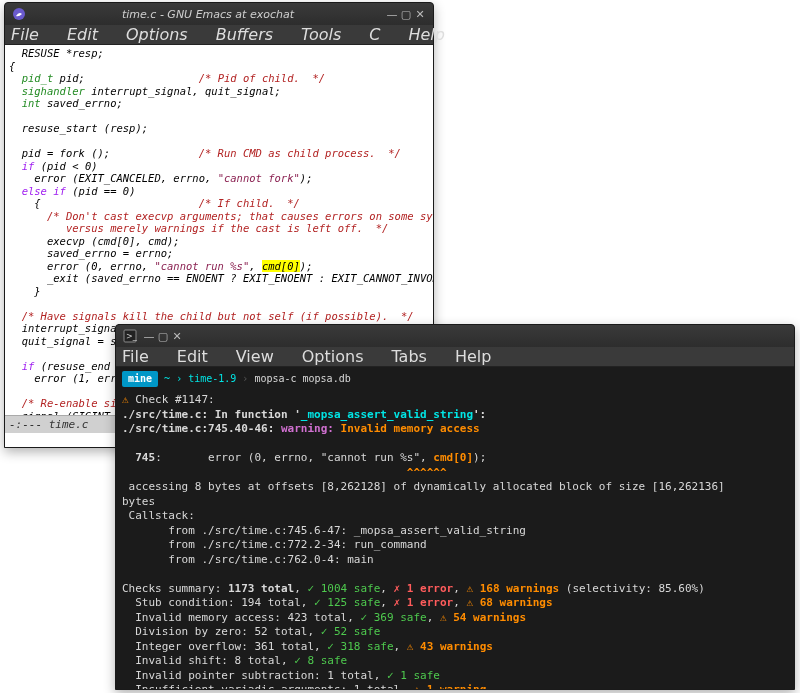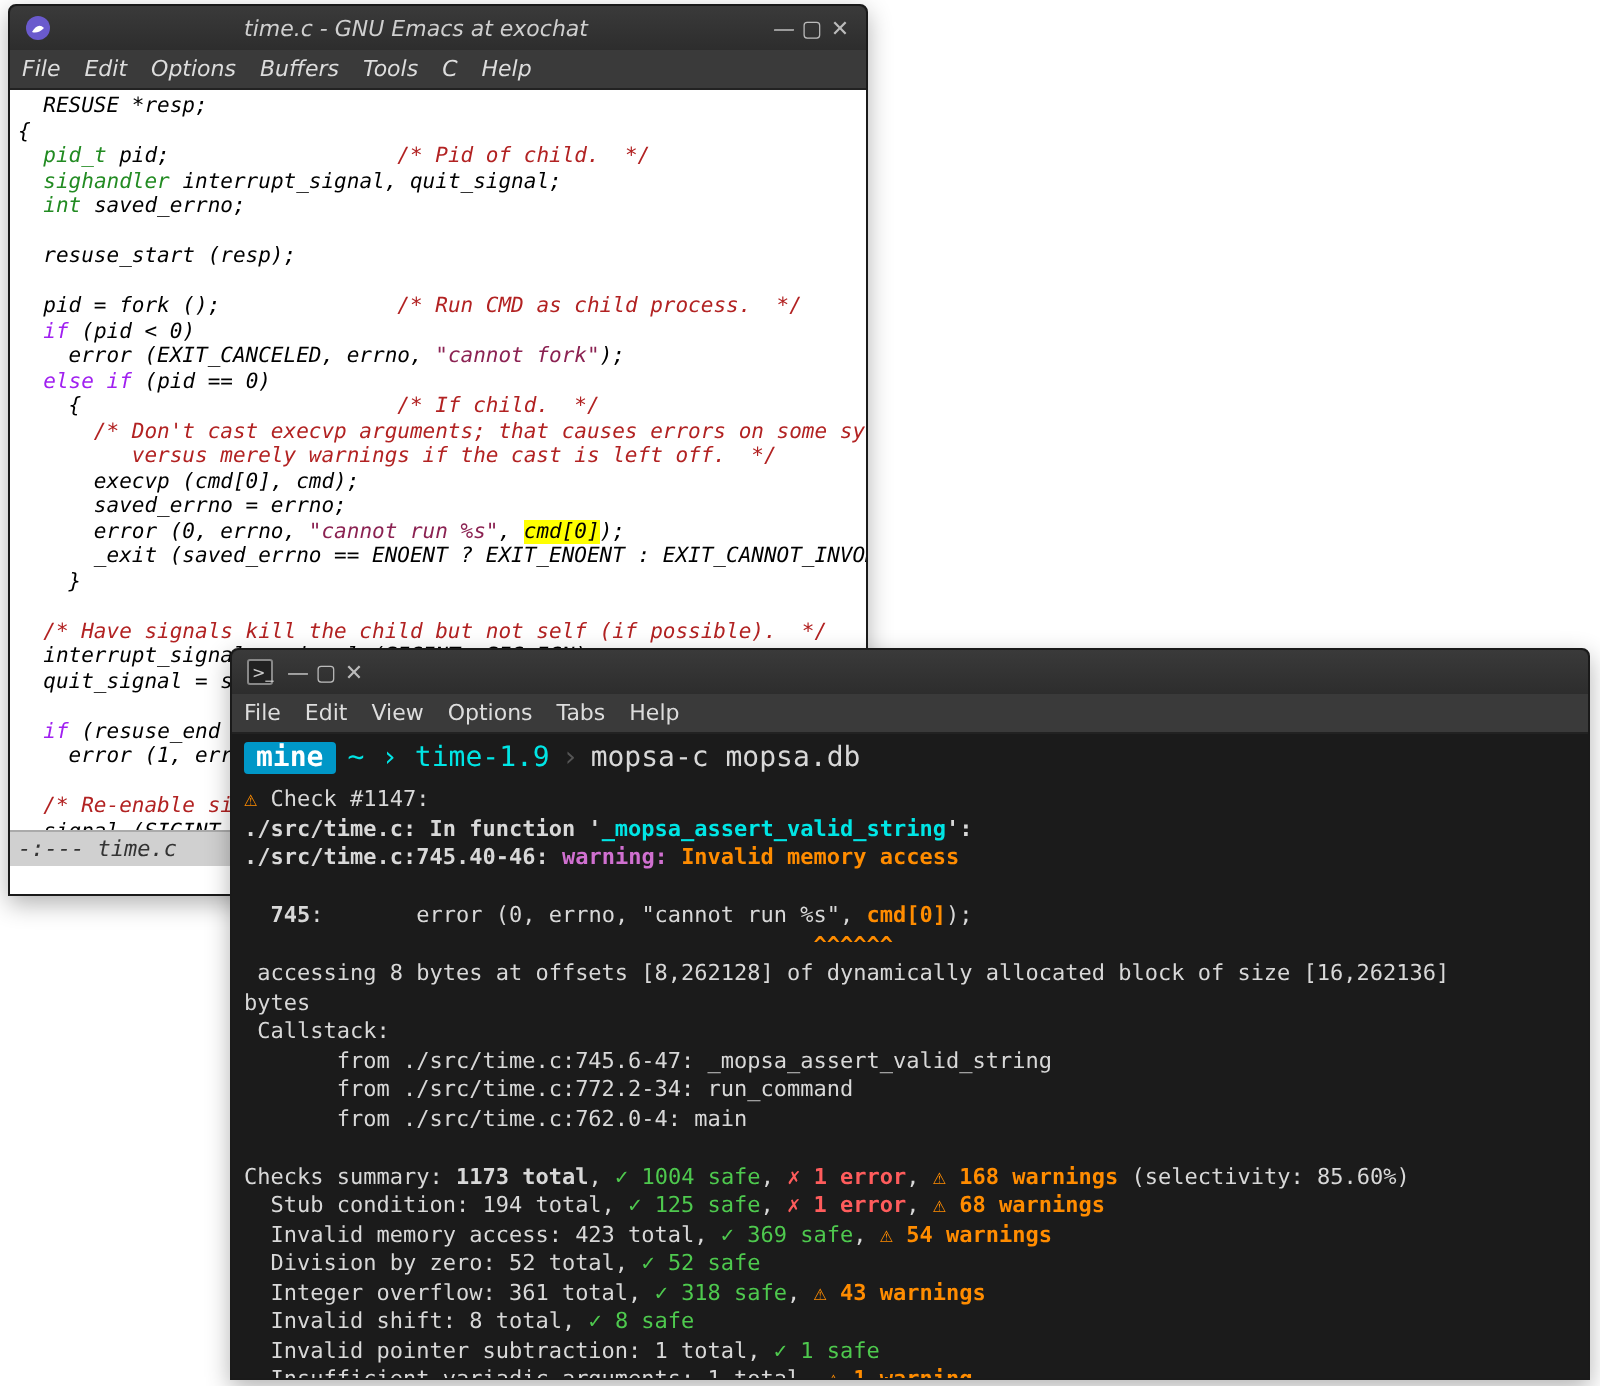--- a/index.html
+++ b/index.html
@@ -28,23 +28,23 @@
     font-size: 11px; color: #cfcfcf;
     border-radius: 4px 4px 0 0;
   }
   .titlebar .title { flex: 1; text-align: center; }
   .titlebar .appicon { width: 16px; height: 16px; margin-right: 4px; display:flex;align-items:center;justify-content:center;}
   .titlebar .wbtn { width: 14px; text-align: center; cursor: pointer; color:#bbb; }
   .menubar {
     height: 20px;
     background: #3a3a3a;
     display: flex; align-items: center;
-    padding: 0 6px; gap: 12px;
+    padding: 0 6px; gap: 28px;
     font-family: "DejaVu Sans", sans-serif;
-    font-size: 11px; color: #ddd;
+    font-size: 16px; color: #ddd;
     border-bottom: 1px solid #222;
   }
   .menubar span { cursor: pointer; }
   
   .emacs-body {
     flex: 1; background: #fff;
     color: #000;
     padding: 2px 4px;
     font-size: 10.5px;
     line-height: 12.5px;
@@ -77,21 +77,21 @@
   .term-body .cyan { color: #00e5e5; }
   .term-body .green { color: #4ec94e; font-weight:normal;}
   .term-body .red { color: #ff5c5c; font-weight:bold;text-align:center;}
   .term-body .magenta { color: #d070d0; }
   .term-body .bold { font-weight: bold; }
   .term-body .warnicon::before { content: "⚠"; color:#ff8c00; }
   .term-body .okicon::before { content: "✓"; color:#4ec94e; }
   .term-body .erricon::before { content: "✗"; color:#ff5c5c; }
   .prompt-line {
     display:flex; align-items:center; gap:6px;
-    font-size: 14px; margin-bottom:6px;
+    font-size: 10px; margin-bottom:6px;
   }
   .prompt-badge {
     background:#0097c7; color:#fff; padding:0 6px; height:16px;
     display:flex;align-items:center; border-radius:2px; font-weight:bold;
   }
   .prompt-path { color:#00e5e5; }
   .prompt-sep { color:#555; }
   .prompt-cmd { color:#d8d8d8; }
   .tri { color:#ff8c00; }
 </style>

